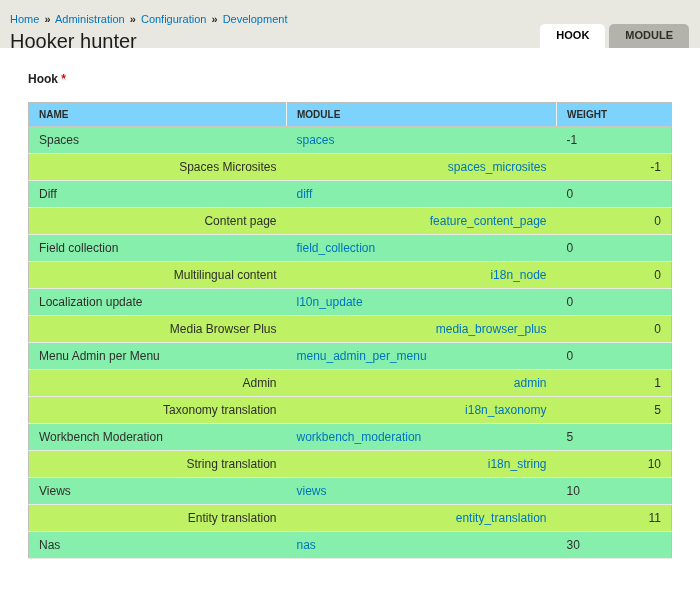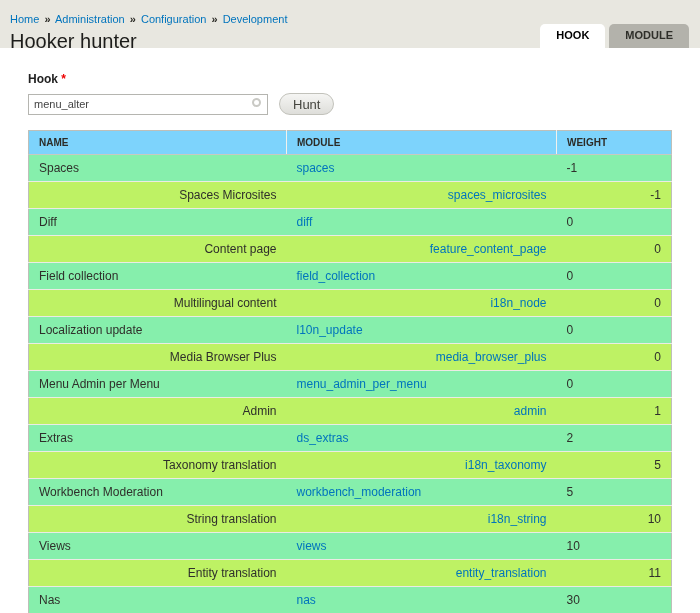--- a/index.html
+++ b/index.html
@@ -128,27 +128,20 @@
     <a href="#" class="tab">MODULE</a>
   </div>
 </div>
 
 <div class="content">
   <div>
     <span class="field-label">
       <span>Hook</span>
       <span class="req">*</span>
     </span>
-    <div class="input-line">
-      <span class="input-wrap">
-        <input class="hook-input" type="text" value="menu_alter" style="">
-        <span class="throbber"></span>
-      </span>
-      <button class="hunt-btn">Hunt</button>
-    </div>
   </div>
 
   <table class="hooks">
     <colgroup>
       <col class="c-name">
         <col class="c-module">
         <col class="c-weight">
     </colgroup>
     <thead>
       <tr>
@@ -201,25 +194,20 @@
         <tr>
           <td>Menu Admin per Menu</td>
           <td><a href="#">menu_admin_per_menu</a></td>
           <td>0</td>
         </tr>
         <tr class="even">
           <td>Admin</td>
           <td><a href="#">admin</a></td>
           <td>1</td>
         </tr>
-        <tr>
-          <td>Extras</td>
-          <td><a href="#">ds_extras</a></td>
-          <td>2</td>
-        </tr>
         <tr class="even">
           <td>Taxonomy translation</td>
           <td><a href="#">i18n_taxonomy</a></td>
           <td>5</td>
         </tr>
         <tr>
           <td>Workbench Moderation</td>
           <td><a href="#">workbench_moderation</a></td>
           <td>5</td>
         </tr>

